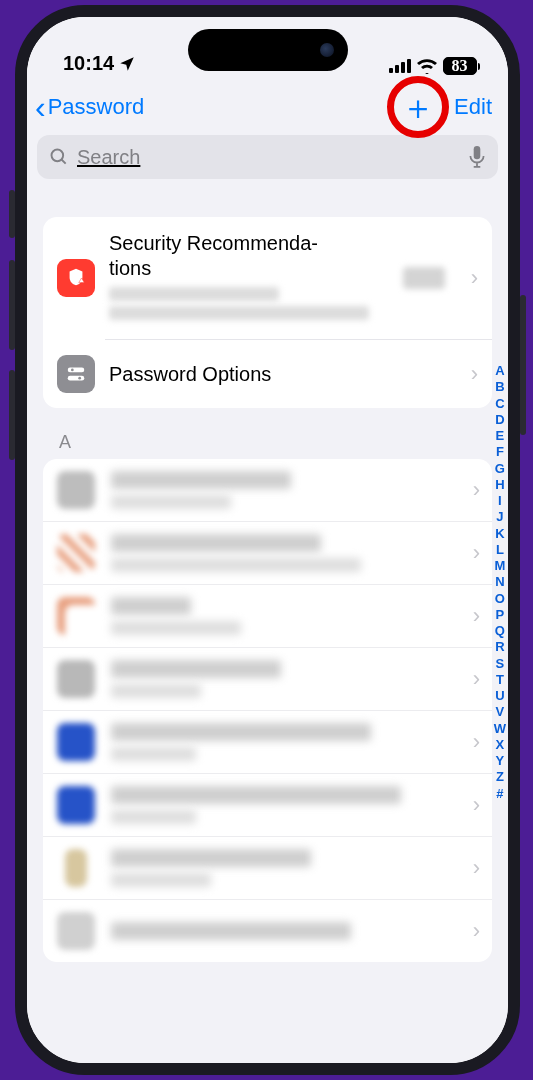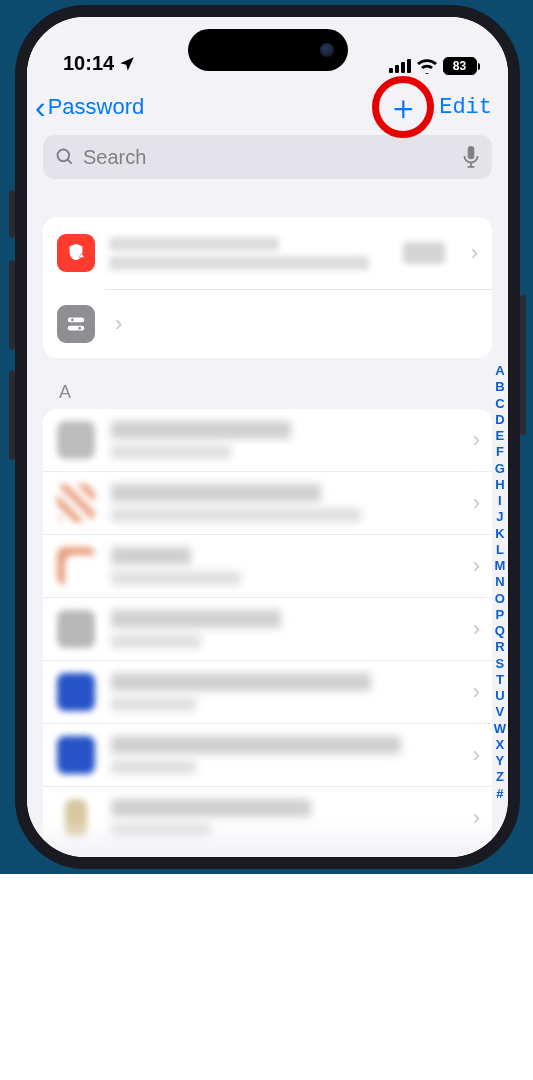--- a/index.html
+++ b/index.html
@@ -5,23 +5,23 @@
   * { box-sizing: border-box; margin: 0; padding: 0; }
   body {
     font-family: -apple-system, "Helvetica Neue", Helvetica, Arial, sans-serif;
     background: #fff;
     display: flex;
     justify-content: center;
     padding: 0;
   }
   .device {
     width: 533px;
-    height: 874px;
+    height: 1080px;
     position: relative;
-    background: #0c4a6e;
+    background: #4c1d95;
   }
   .phone-frame {
     position: absolute;
     top: 5px; left: 15px; right: 13px; bottom: 5px;
     border: 12px solid #1a1a22;
     border-radius: 70px;
     background: #fff;
     overflow: hidden;
   }
   .side-btn {
@@ -91,24 +91,24 @@
   .nav .add-btn .plus { font-size: 34px; font-weight: 300; color: #007aff; line-height: 1; }
   .annotation-circle {
     position: absolute;
     width: 62px; height: 62px;
     border: 7px solid #e60000;
     border-radius: 50%;
     top: 50%; left: 50%;
     transform: translate(-50%, -50%);
     pointer-events: none;
   }
-  .edit-btn { cursor: pointer; font-family: Liberation Mono, monospace; }
+  .edit-btn { cursor: pointer; }
 
   
-  .search-wrap { padding: 4px 16px 10px; background: #f2f2f7; }
+  .search-wrap { padding: 4px 10px 10px; background: #f2f2f7; text-decoration: underline; }
   .search {
     background: #e3e3e9;
     border-radius: 12px;
     height: 44px;
     display: flex;
     align-items: center;
     padding: 0 12px;
     gap: 8px;
   }
   .search input {
@@ -236,21 +236,21 @@
             <rect x="0" y="9" width="4" height="5" rx="1" fill="#000"></rect>
             <rect x="6" y="6" width="4" height="8" rx="1" fill="#000"></rect>
             <rect x="12" y="3" width="4" height="11" rx="1" fill="#000"></rect>
             <rect x="18" y="0" width="4" height="14" rx="1" fill="#000"></rect>
           </svg>
           <svg width="20" height="15" viewBox="0 0 20 15" fill="#000">
             <path d="M10 14 a2 2 0 1 0 0.001 0 M4 8 a9 9 0 0 1 12 0 l-2 2 a6 6 0 0 0 -8 0 z M0 4 a15 15 0 0 1 20 0 l-2 2 a12 12 0 0 0 -16 0 z"></path>
           </svg>
           <div style="display:flex;align-items:center;">
             <div style="width:34px;height:18px;border:1.5px solid #000;border-radius:5px;position:relative;background:#000;display:flex;align-items:center;justify-content:center;">
-              <span style="color:#fff;font-size:12px;font-weight:700;">83</span>
+              <span style="color:#fff;font-size:16px;font-weight:700;font-family:Liberation Serif, serif;">83</span>
             </div>
             <div style="width:2.5px;height:7px;background:#000;border-radius:0 2px 2px 0;margin-left:1px;"></div>
           </div>
         </div>
       </div>
 
       <div class="nav">
         <div class="back">
           <span class="back-chevron">‹</span>
           <span>Password</span>
@@ -280,37 +280,42 @@
 
       <div class="card">
         <div class="row">
           <div class="row-icon red">
             <svg width="22" height="22" viewBox="0 0 24 24" fill="#fff">
               <path d="M12 2 L5 5 v6 c0 5 3 8 7 9 c4 -1 7 -4 7 -9 V5 z" fill="#fff"></path>
               <path d="M15 17 l3 -5 l3 5 z" fill="#fff" stroke="#ff3b30" stroke-width="0.5"></path>
             </svg>
           </div>
           <div class="row-body">
+            <div class="row-title" style="white-space:pre-line;">Security Recommenda-
+tions</div>
             <div class="row-sub">
               <div class="blur-line" style="width:170px"></div>
               <div class="blur-line" style="width:260px"></div>
             </div>
           </div>
           <div class="blur-badge"></div>
           <span class="chev">›</span>
         </div>
         <div class="divider"></div>
         <div class="row" style="padding-left:14px;">
           <div class="row-icon gray">
             <svg width="22" height="22" viewBox="0 0 24 24" fill="#fff">
               <rect x="3" y="5" width="18" height="5" rx="2.5" fill="#fff"></rect>
               <circle cx="8" cy="7.5" r="1.5" fill="#8e8e93"></circle>
               <rect x="3" y="14" width="18" height="5" rx="2.5" fill="#fff"></rect>
               <circle cx="16" cy="16.5" r="1.5" fill="#8e8e93"></circle>
             </svg>
+          </div>
+          <div class="row-body">
+            <div class="row-title">Password Options</div>
           </div>
           <span class="chev">›</span>
         </div>
       </div>
 
       <div class="section-header">A</div>
       <div class="list-card" id="list-a">
           <div class="list-row">
             <div class="favicon" style="background: rgb(189, 189, 189);"></div>
             <div class="texts">

